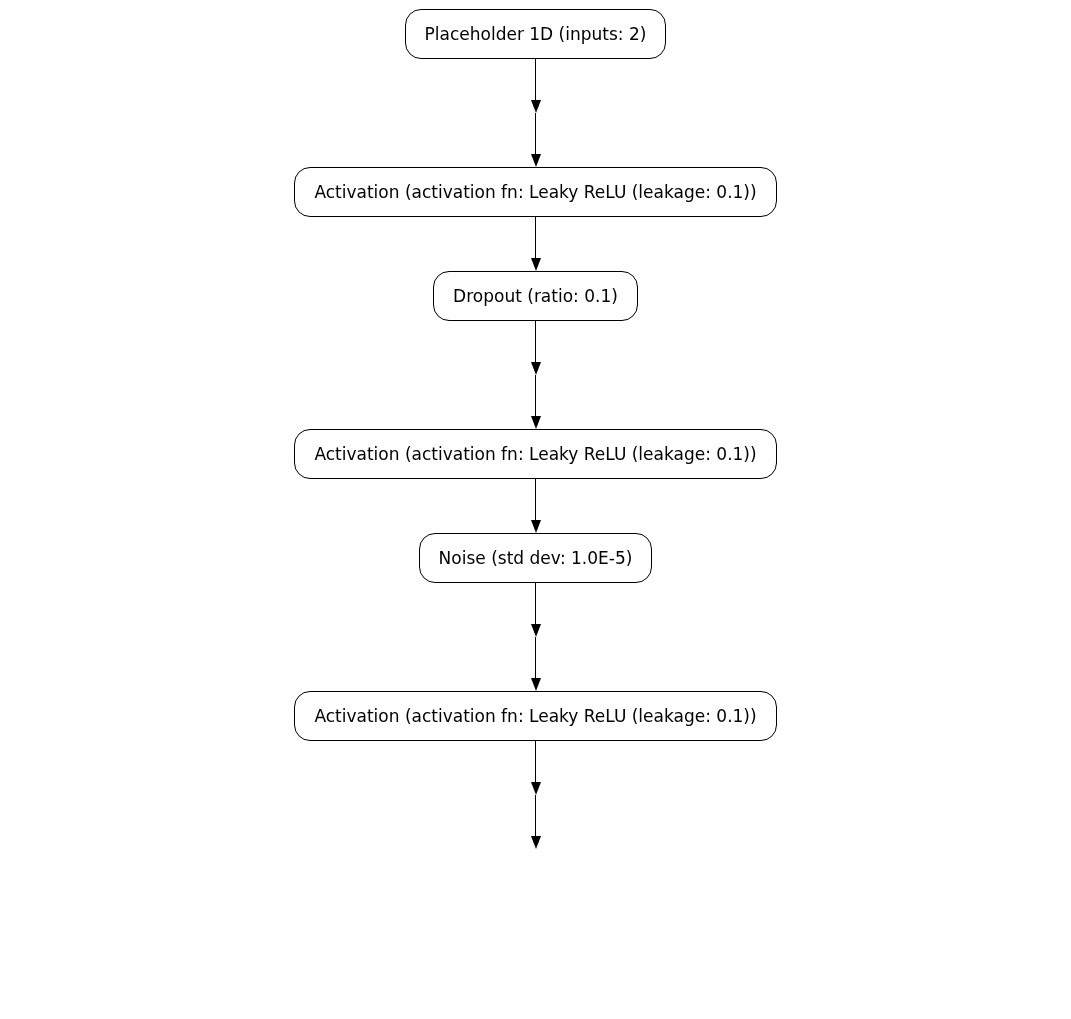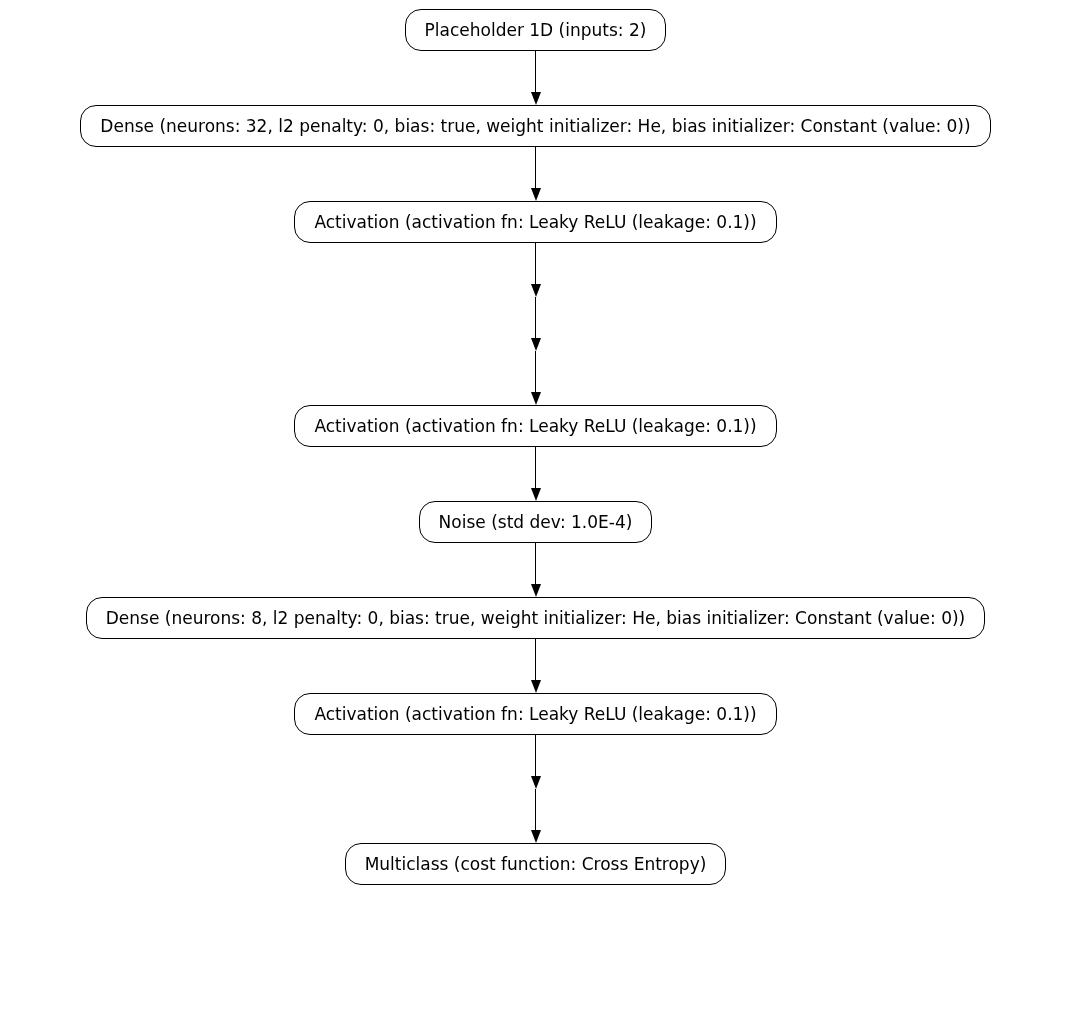--- a/index.html
+++ b/index.html
@@ -21,21 +21,21 @@
     padding-top: 9px;
     display: flex;
     flex-direction: column;
     align-items: center;
     font-family: "DejaVu Sans", "Liberation Sans", sans-serif;
     font-size: 17px;
     color: #000000;
   }
   .node {
     box-sizing: border-box;
-    height: 42px;
+    height: 50px;
     display: flex;
     align-items: center;
     justify-content: center;
     padding: 0 19px;
     border: 1.3px solid #000000;
     border-radius: 16px;
     background: #ffffff;
     white-space: nowrap;
     flex: 0 0 auto;
   }
@@ -65,76 +65,74 @@
 <div class="canvas">
   <div class="diagram">
 
     <div class="node">Placeholder 1D (inputs: 2)</div>
 
     <div class="edge">
       <div class="shaft"></div>
       <div class="head"></div>
     </div>
 
-    <div class="node">Dense (neurons: 32, l2 penalty: 0, bias: true, weight initializer: He, bias initializer: Constant (value: 0))</div>
+
+    <div class="edge">
+      <div class="shaft"></div>
+      <div class="head"></div>
+    </div>
+
+    <div class="node">Activation (activation fn: Leaky ReLU (leakage: 0.1))</div>
+
+    <div class="edge">
+      <div class="shaft"></div>
+      <div class="head"></div>
+    </div>
+
+    <div class="node">Dropout (ratio: 0.1)</div>
+
+    <div class="edge">
+      <div class="shaft"></div>
+      <div class="head"></div>
+    </div>
+
+
+    <div class="edge">
+      <div class="shaft"></div>
+      <div class="head"></div>
+    </div>
+
+    <div class="node">Activation (activation fn: Leaky ReLU (leakage: 0.1))</div>
+
+    <div class="edge">
+      <div class="shaft"></div>
+      <div class="head"></div>
+    </div>
+
+    <div class="node">Noise (std dev: 1.0E-5)</div>
+
+    <div class="edge">
+      <div class="shaft"></div>
+      <div class="head"></div>
+    </div>
+
 
     <div class="edge">
       <div class="shaft"></div>
       <div class="head"></div>
     </div>
 
     <div class="node">Activation (activation fn: Leaky ReLU (leakage: 0.1))</div>
 
     <div class="edge">
       <div class="shaft"></div>
       <div class="head"></div>
     </div>
 
 
     <div class="edge">
       <div class="shaft"></div>
       <div class="head"></div>
     </div>
 
 
-    <div class="edge">
-      <div class="shaft"></div>
-      <div class="head"></div>
-    </div>
-
-    <div class="node">Activation (activation fn: Leaky ReLU (leakage: 0.1))</div>
-
-    <div class="edge">
-      <div class="shaft"></div>
-      <div class="head"></div>
-    </div>
-
-    <div class="node">Noise (std dev: 1.0E-4)</div>
-
-    <div class="edge">
-      <div class="shaft"></div>
-      <div class="head"></div>
-    </div>
-
-    <div class="node">Dense (neurons: 8, l2 penalty: 0, bias: true, weight initializer: He, bias initializer: Constant (value: 0))</div>
-
-    <div class="edge">
-      <div class="shaft"></div>
-      <div class="head"></div>
-    </div>
-
-    <div class="node">Activation (activation fn: Leaky ReLU (leakage: 0.1))</div>
-
-    <div class="edge">
-      <div class="shaft"></div>
-      <div class="head"></div>
-    </div>
-
-
-    <div class="edge">
-      <div class="shaft"></div>
-      <div class="head"></div>
-    </div>
-
-    <div class="node">Multiclass (cost function: Cross Entropy)</div>
-
   </div>
 </div>
 
 </body></html>

